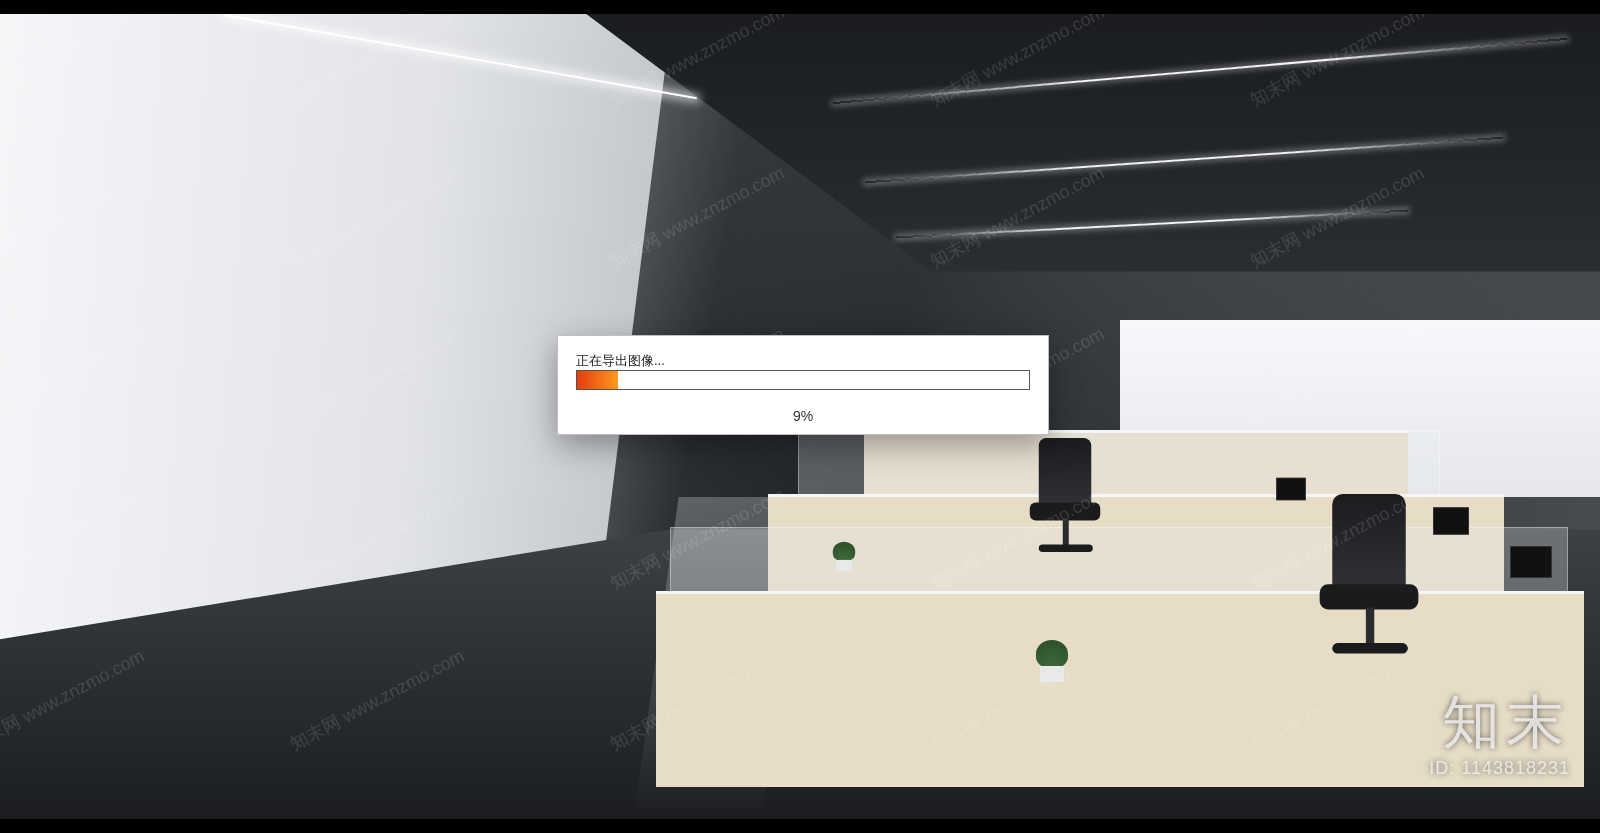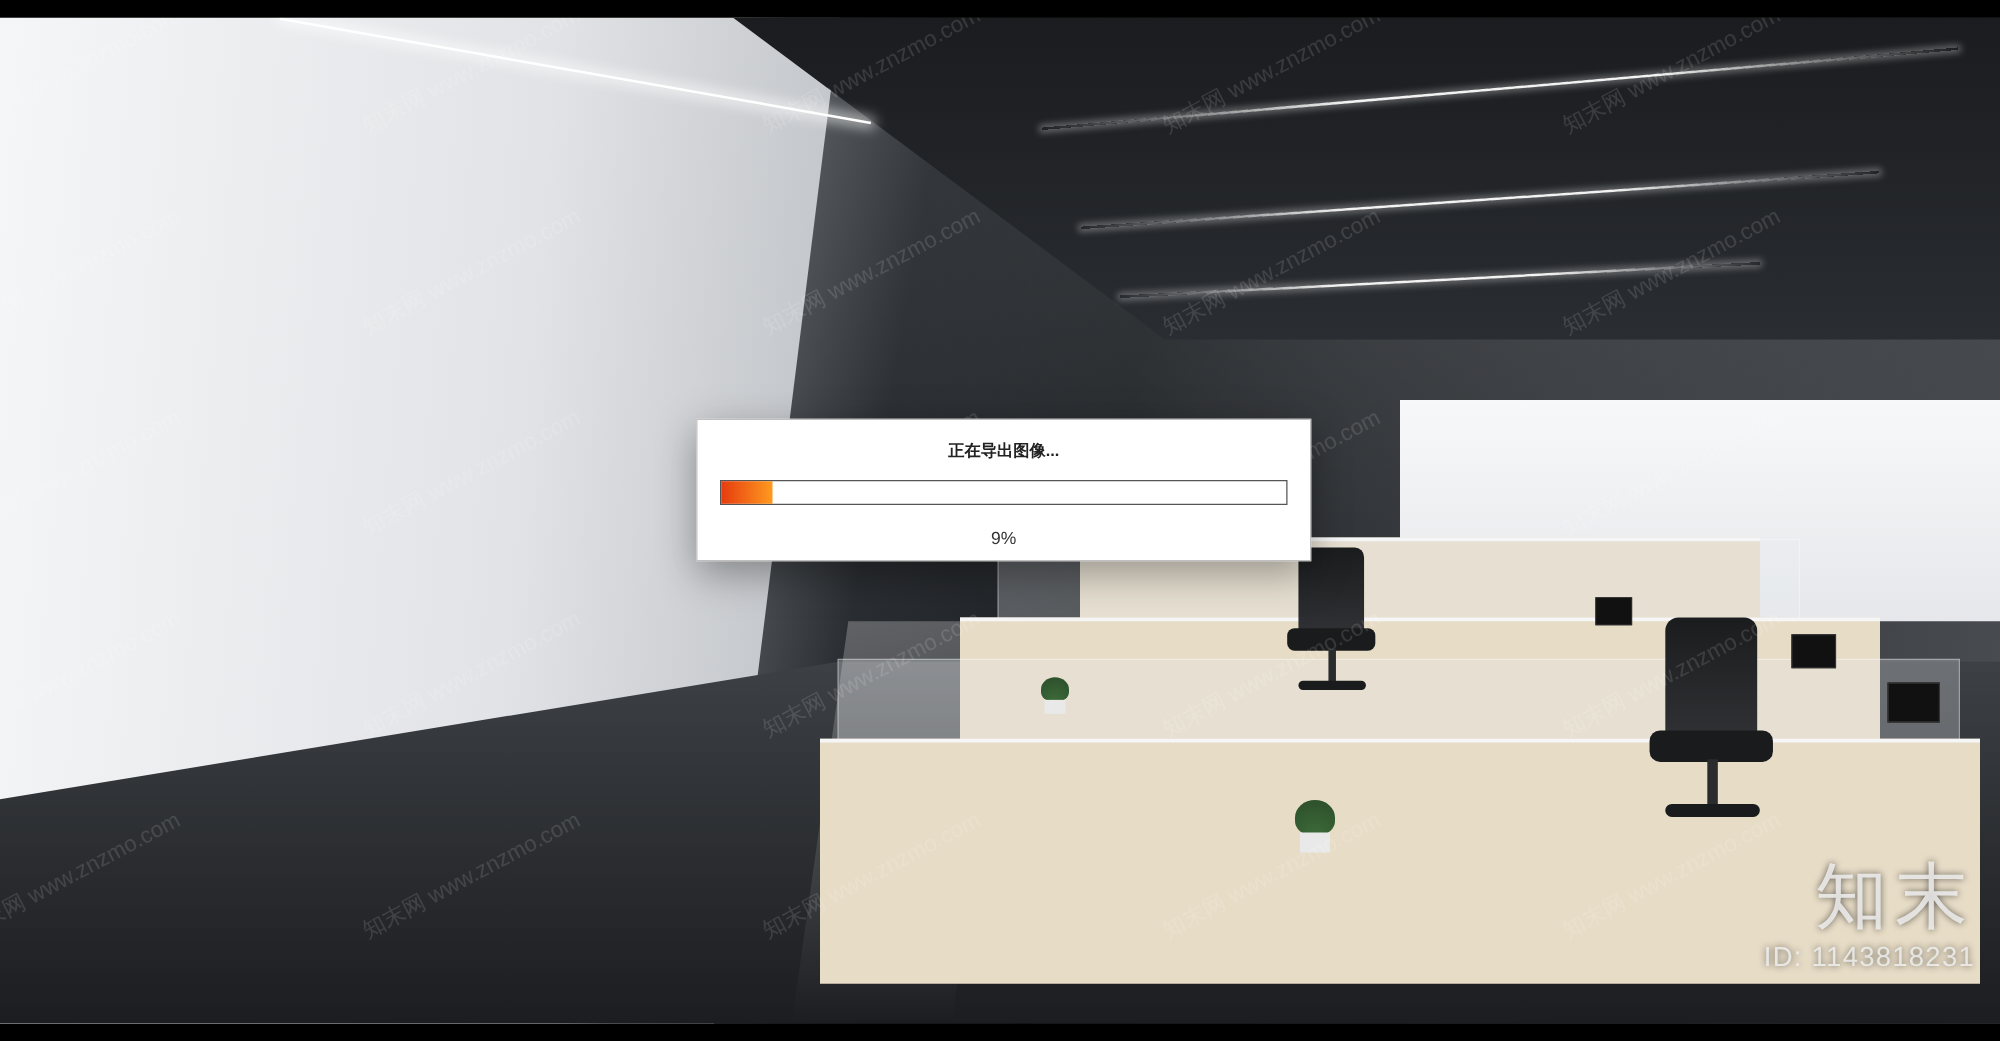--- a/index.html
+++ b/index.html
@@ -62,31 +62,31 @@
   .monitor{position:absolute;width:40px;height:30px;background:#111;border:1px solid #333;}
   .m1{right:3%;bottom:30%;}
   .m2{right:8%;bottom:35%;transform:scale(.85);}
   .m3{right:18%;bottom:39%;transform:scale(.7);}
 
   
   .wm{position:absolute;inset:0;pointer-events:none;opacity:.12;mix-blend-mode:screen;}
   .wm span{position:absolute;color:#fff;font-size:18px;transform:rotate(-28deg);white-space:nowrap;}
 
   
-  .brand{position:absolute;right:20px;bottom:40px;text-align:right;color:rgba(240,240,240,.85);
+  .brand{position:absolute;right:30px;bottom:40px;text-align:right;color:rgba(240,240,240,.85);
     text-shadow:0 0 6px rgba(0,0,0,.6);}
   .brand .logo{font-size:58px;font-weight:300;letter-spacing:6px;font-family:"STSong","SimSun",serif;}
-  .brand .idline{font-size:22px;letter-spacing:1px;margin-top:-4px;}
+  .brand .idline{font-size:18px;letter-spacing:1px;margin-top:-4px;}
 
   
   .dialog{position:absolute;left:557px;top:335px;width:490px;background:#fff;
     border:1px solid #bfbfbf;box-shadow:0 10px 30px rgba(0,0,0,.35);
     font-size:13px;color:#222;z-index:50;}
   .dlg-body{padding:16px 18px 10px 18px;}
-  .dlg-title{font-weight:700;margin-bottom:14px;text-align:center;}
+  .dlg-title{font-weight:400;}
   .progress-outer{height:18px;border:1px solid #555;background:#fff;position:relative;}
   .progress-fill{position:absolute;left:0;top:0;bottom:0;
     background:linear-gradient(90deg,#e63b0f 0%,#ff9a1f 100%);}
   .percent{text-align:center;margin-top:18px;font-size:14px;color:#333;}
   .dlg-footer{border-top:1px solid #d8d8d8;padding:12px 18px;text-align:right;}
   .btn-cancel{display:inline-block;min-width:48px;text-align:center;font-size:14px;color:#333;
     background:transparent;border:none;cursor:pointer;}
 </style>
 </head>
 <body>

